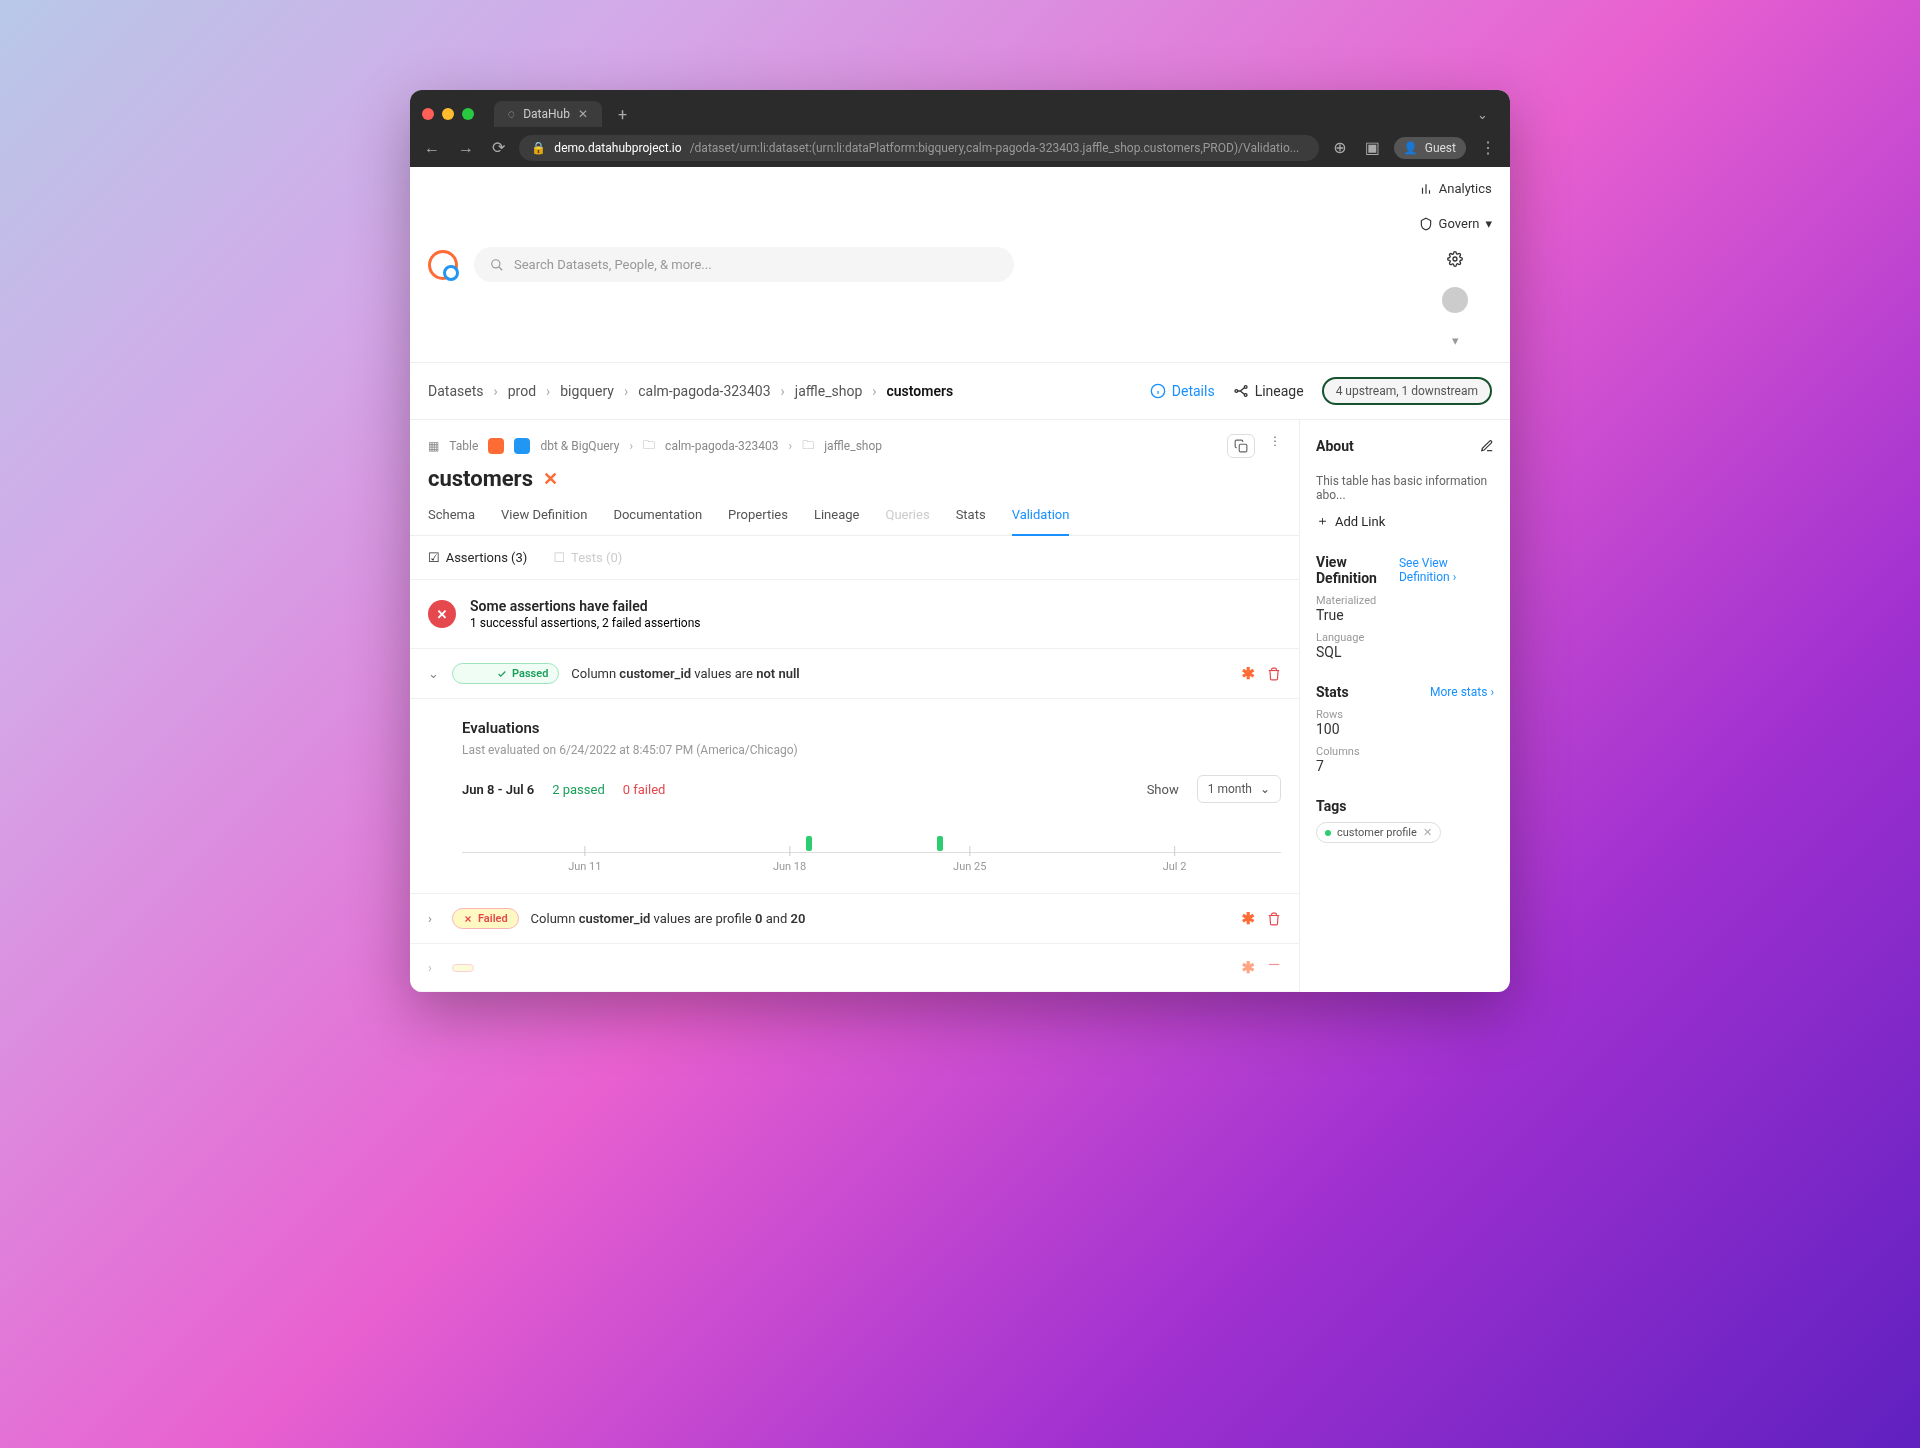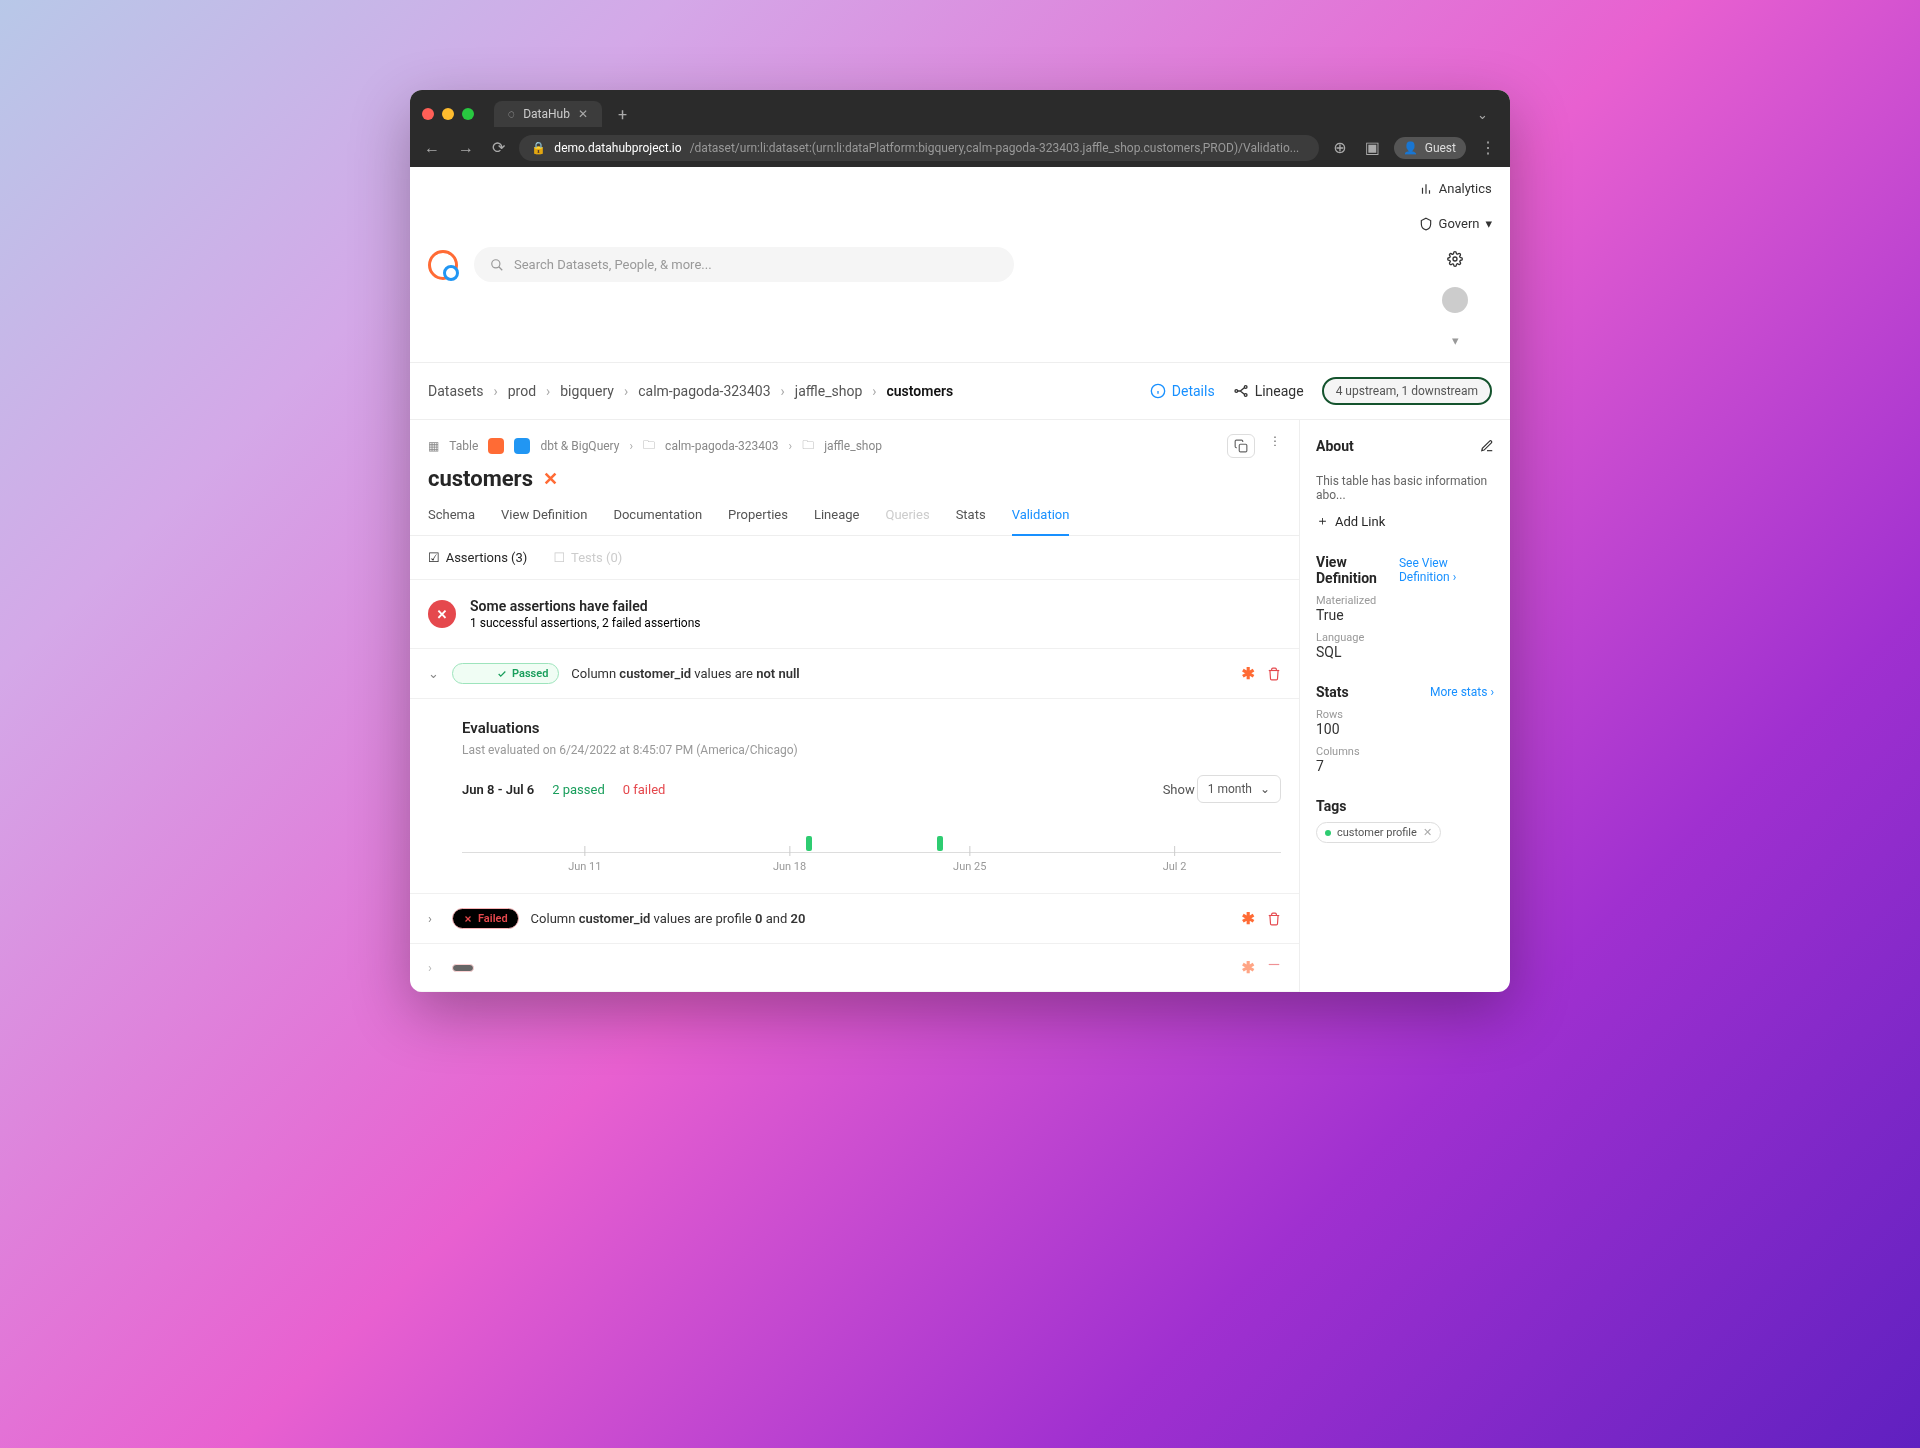--- a/index.html
+++ b/index.html
@@ -112,37 +112,37 @@
 
 .assertion-row {
   display:flex; align-items:center; gap:12px; padding:14px 18px; border-bottom:1px solid #f0f0f0;
 }
 .chevron { color:#888; cursor:pointer; width:12px; }
 .status-pill {
   border-radius: 14px; padding: 3px 10px; font-size:11px; font-weight:600;
   display:inline-flex; align-items:center; gap:5px; border:1px solid;
 }
 .status-passed { color:#1a9e5c; border-color:#9de4bc; background:#f0fdf4;padding-left:44px; }
-.status-failed { color:#e5484d; border-color:#f8b4b7; background:#000000; }
+.status-failed { color:#e5484d; border-color:#f8b4b7; background:#fef9c3; }
 .assertion-text { font-size:13px; color:#333; }
 .assertion-text b { font-weight:600; }
 .row-actions { margin-left:auto; display:flex; gap:12px; align-items:center; }
 .dbt-mark { color:#ff6b35; font-size:16px; font-weight:700; }
 .trash { color:#e5484d; cursor:pointer; }
 
 .evaluations {
   padding: 20px 18px 20px 52px; border-bottom:1px solid #f0f0f0;
 }
 .eval-title { font-size:15px; font-weight:600; margin-bottom:6px; }
 .eval-meta { font-size:12px; color:#999; margin-bottom:18px; }
 .eval-stats { display:flex; align-items:center; gap:18px; margin-bottom:10px; }
 .evs-range { font-weight:600; font-size:13px; }
 .evs-passed { color:#1a9e5c; font-size:13px; }
 .evs-failed { color:#e5484d; font-size:13px; }
-.show-group { margin-left:auto; display:flex; align-items:center; gap:2px;text-align:right; }
+.show-group { margin-left:auto; display:flex; align-items:center; gap:18px;text-align:right; }
 .show-label { font-size:13px; color:#555; }
 .show-select { border:1px solid #ddd; border-radius:6px; padding:6px 10px; font-size:12px; color:#555; display:flex; align-items:center; gap:8px; cursor:pointer; }
 .timeline { position:relative; height:60px; margin-top:10px; }
 .timeline-axis { position:absolute; left:0; right:0; bottom:20px; border-top:1px solid #ddd; }
 .tick { position:absolute; bottom:0; transform:translateX(-50%); text-align:center; font-size:11px; color:#999; }
 .tick::before { content:""; display:block; width:1px; height:10px; background:#ccc; margin:0 auto 4px; }
 .bar { position:absolute; bottom:22px; width:6px; background:#2ecc71; border-radius:2px; }
 
 
 .side-section { margin-bottom:24px; }

